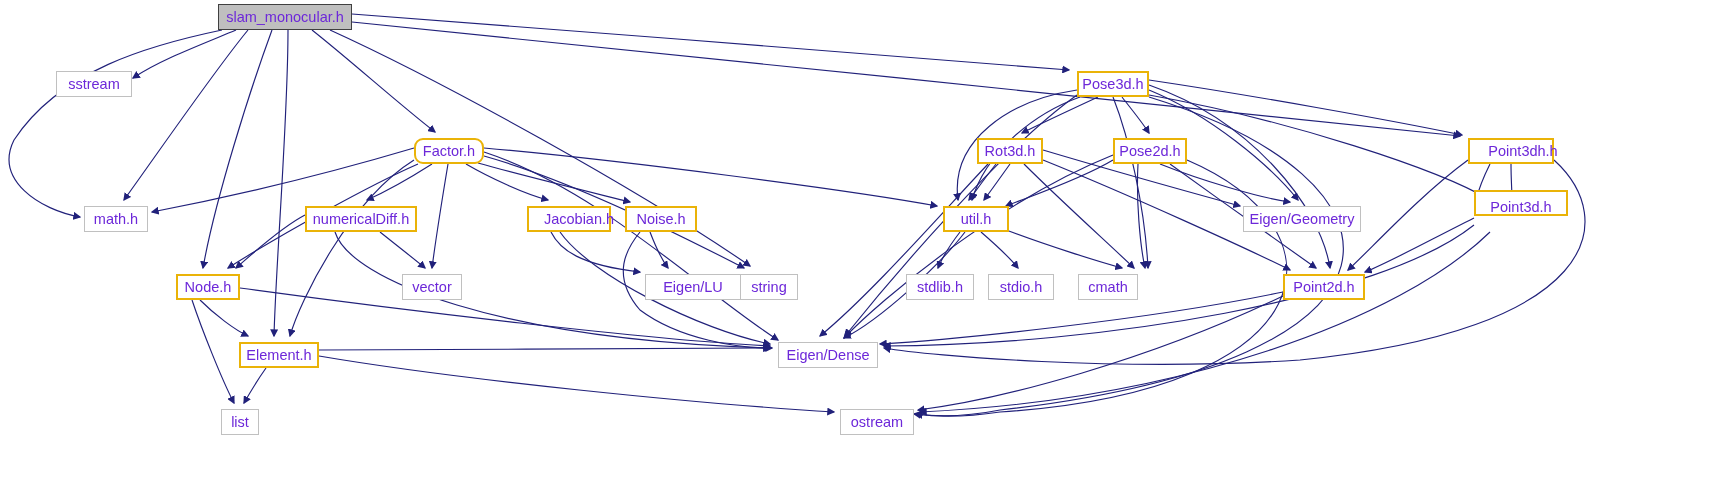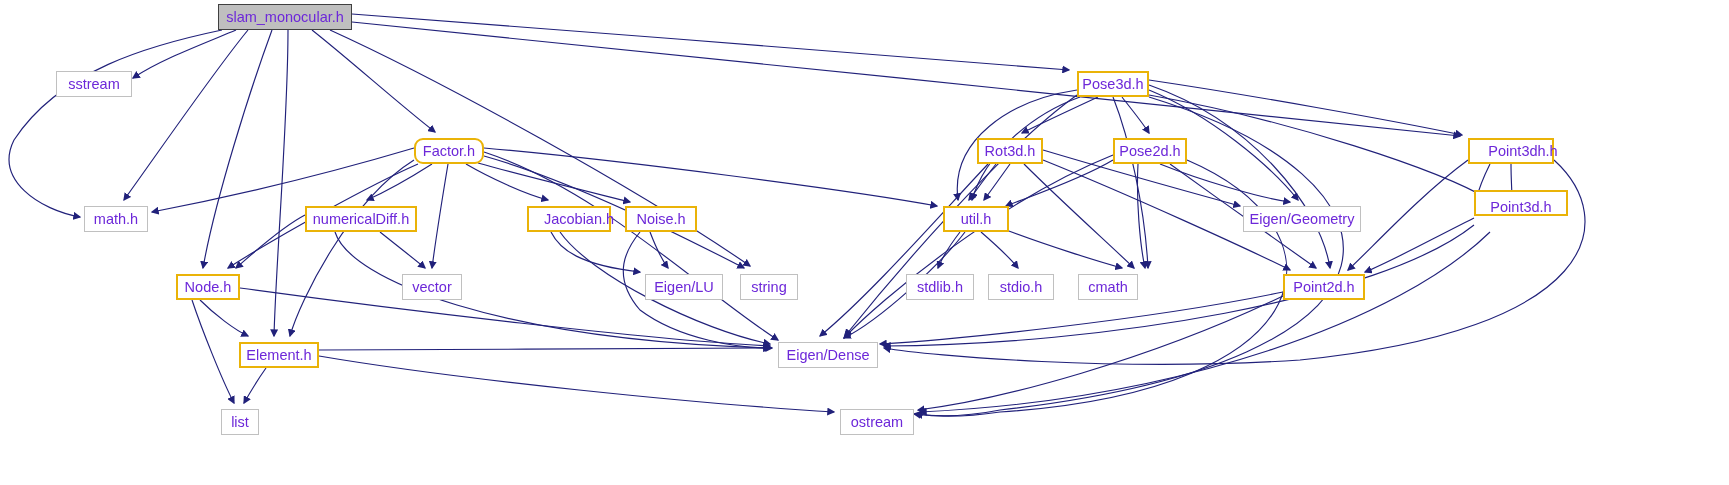--- a/index.html
+++ b/index.html
@@ -150,21 +150,21 @@
       </div>
       <div class="node solid" style="left: 1474px; top: 190px; width: 94px; height: 26px; align-items: flex-end;">
         <span>Point3d.h</span>
       </div>
       <div class="node solid" style="left: 176px; top: 274px; width: 64px; height: 26px;">
         <span>Node.h</span>
       </div>
       <div class="node " style="left: 402px; top: 274px; width: 60px; height: 26px;">
         <span>vector</span>
       </div>
-      <div class="node " style="left: 645px; top: 274px; width: 78px; height: 26px;">
+      <div class="node " style="left: 645px; top: 274px; width: 96px; height: 26px;">
         <span>Eigen/LU</span>
       </div>
       <div class="node " style="left: 740px; top: 274px; width: 58px; height: 26px;">
         <span>string</span>
       </div>
       <div class="node " style="left: 906px; top: 274px; width: 68px; height: 26px;">
         <span>stdlib.h</span>
       </div>
       <div class="node " style="left: 988px; top: 274px; width: 66px; height: 26px;">
         <span>stdio.h</span>

